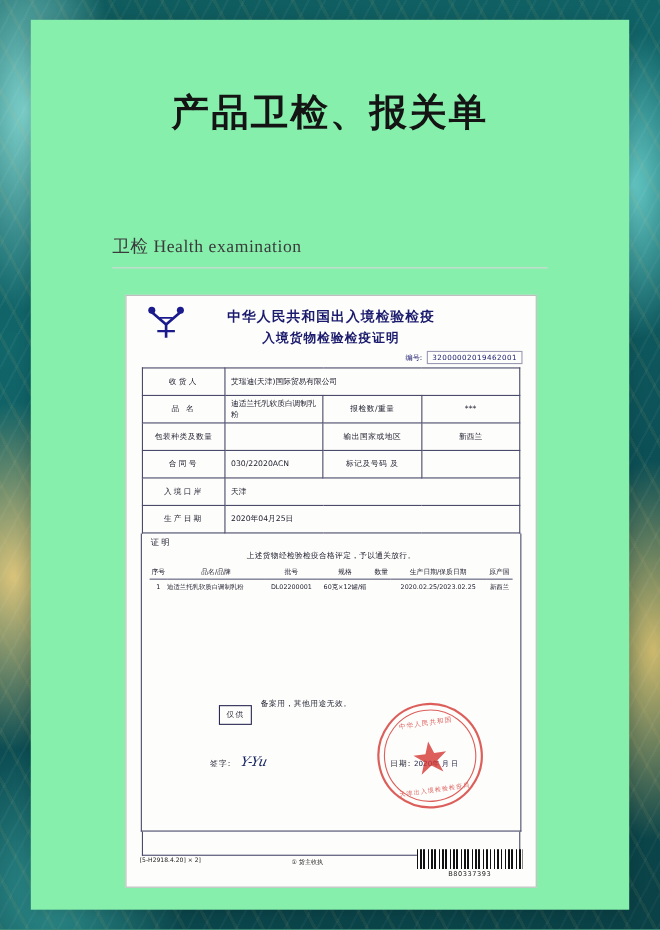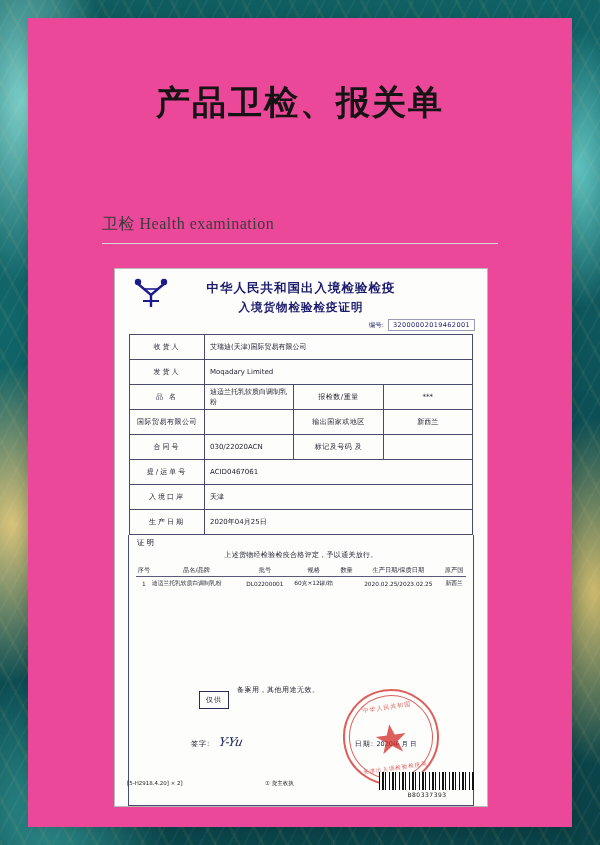--- a/index.html
+++ b/index.html
@@ -37,21 +37,21 @@
     opacity: .75;
   }
 
   
   .card {
     position: absolute;
     left: 28px;
     top: 18px;
     width: 544px;
     height: 809px;
-    background: #ec4899;
+    background: #86efac;
     box-shadow: 0 2px 14px rgba(0,0,0,0.18);
   }
 
   .page-title {
     text-align: center;
     font-family: "Liberation Serif", serif;
     font-weight: bold;
     font-size: 34px;
     letter-spacing: 2px;
     color: #141414;
@@ -347,47 +347,39 @@
       <span class="no-label">编号:</span><span class="no-val">32000002019462001</span>
     </div>
 
     <table class="grid">
       <tbody>
           <tr>
         <td class="lab">收货人</td>
         <td class="val" colspan="3">艾瑞迪(天津)国际贸易有限公司</td>
       </tr>
       <tr>
-        <td class="lab">发货人</td>
-        <td class="val" colspan="3">Moqadary Limited</td>
-      </tr>
-      <tr>
         <td class="lab">品  名</td>
         <td class="val">迪适兰托乳软质白调制乳粉</td>
         <td class="lab2">报检数/重量</td>
         <td class="val2">***</td>
       </tr>
       <tr>
-        <td class="lab tight">国际贸易有限公司</td>
+        <td class="lab tight">包装种类及数量</td>
         <td class="val"></td>
         <td class="lab2">输出国家或地区</td>
         <td class="val2">新西兰</td>
       </tr>
       <tr>
         <td class="lab">合同号</td>
         <td class="val">030/22020ACN</td>
         <td class="lab2" rowspan="1">
           <span>标记及号码</span>
           <span class="sub">及</span>
         </td>
         <td class="markbox" rowspan="1"></td>
-      </tr>
-      <tr>
-        <td class="lab">提/运单号</td>
-        <td class="val" colspan="3">ACID0467061</td>
       </tr>
       <tr>
         <td class="lab">入境口岸</td>
         <td class="val" colspan="3">天津</td>
       </tr>
       <tr>
         <td class="lab">生产日期</td>
         <td class="val" colspan="3">2020年04月25日</td>
       </tr>
     </tbody>

